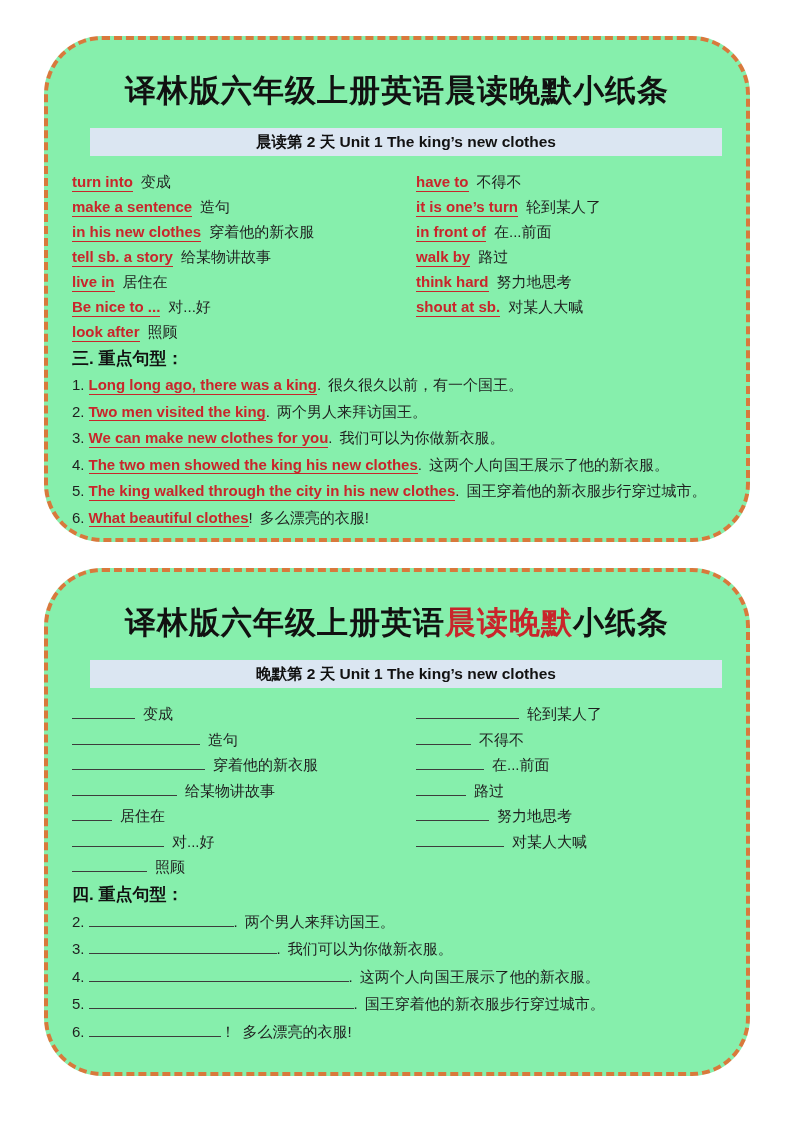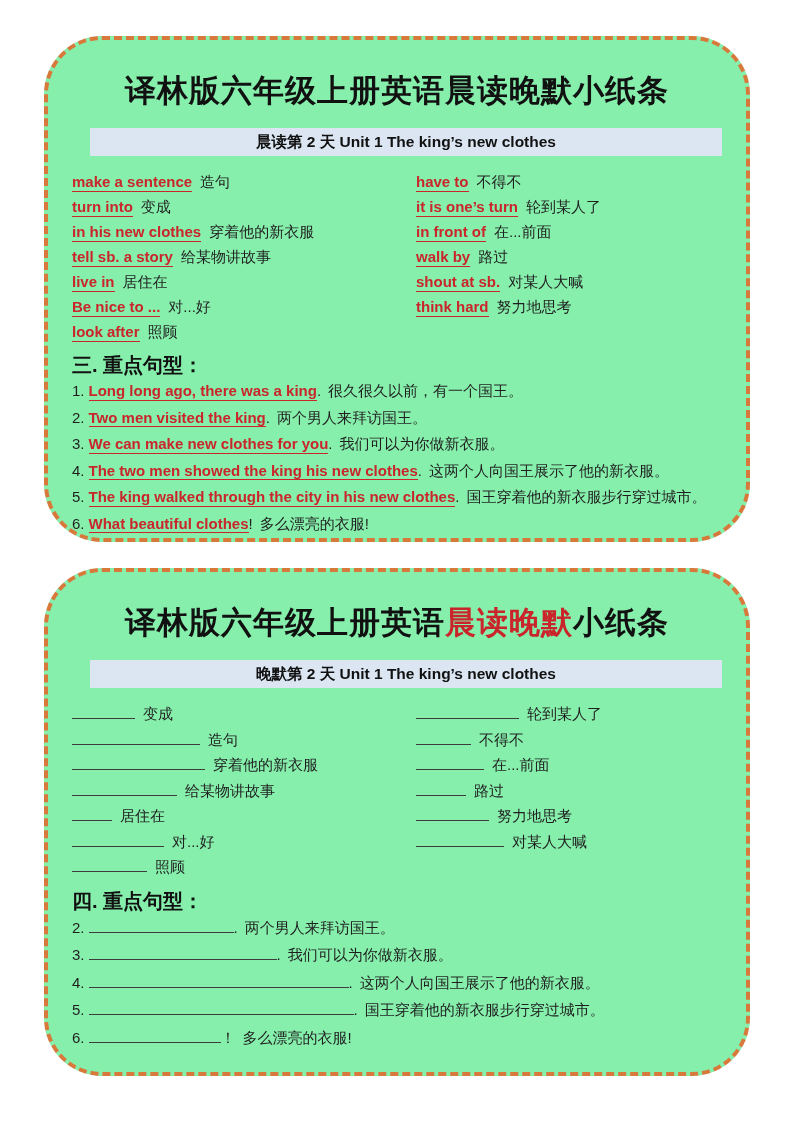--- a/index.html
+++ b/index.html
@@ -49,24 +49,24 @@
   .phrase-row { line-height:25px; font-size:15px; white-space:nowrap; }
   .en {
     color:#c9252b;
     font-weight:bold;
     border-bottom:1.5px solid #c9252b;
     padding-bottom:0.5px;
   }
   .zh { color:#1f1f1f; margin-left:8px; }
 
   .section-heading {
-    font-size:20px;
+    font-size:17px;
     font-weight:bold;
     line-height:26px;
-    margin-top:8px;
+    margin-top:2px;
     padding-left:2px;
     color:#111111;
   }
 
   .sentence-row { line-height:26.5px; font-size:15px; white-space:nowrap; padding-left:2px; }
   .sentence-row .num { color:#1f1f1f; margin-right:4px; }
   .sentence-row .punct { color:#1f1f1f; font-weight:normal; }
   .sentence-row .zh { margin-left:7px; }
 
   .blank {
@@ -83,28 +83,28 @@
 
 <div class="card card-top">
   <h1 class="card-title">译林版六年级上册英语晨读晚默小纸条</h1>
 
   <div class="header-bar">晨读第 2 天  Unit 1 The king’s new clothes</div>
 
   <div class="phrase-columns">
     <div class="col-left">
 
         <div class="phrase-row">
+          <span class="en">turn into</span><span class="zh">变成</span>
+        </div>
+
+        <div class="phrase-row">
           <span class="en">make a sentence</span><span class="zh">造句</span>
         </div>
 
         <div class="phrase-row">
-          <span class="en">turn into</span><span class="zh">变成</span>
-        </div>
-
-        <div class="phrase-row">
           <span class="en">in his new clothes</span><span class="zh">穿着他的新衣服</span>
         </div>
 
         <div class="phrase-row">
           <span class="en">tell sb. a story</span><span class="zh">给某物讲故事</span>
         </div>
 
         <div class="phrase-row">
           <span class="en">live in</span><span class="zh">居住在</span>
         </div>
@@ -130,25 +130,25 @@
 
         <div class="phrase-row">
           <span class="en">in front of</span><span class="zh">在...前面</span>
         </div>
 
         <div class="phrase-row">
           <span class="en">walk by</span><span class="zh">路过</span>
         </div>
 
         <div class="phrase-row">
+          <span class="en">think hard</span><span class="zh">努力地思考</span>
+        </div>
+
+        <div class="phrase-row">
           <span class="en">shout at sb.</span><span class="zh">对某人大喊</span>
-        </div>
-
-        <div class="phrase-row">
-          <span class="en">think hard</span><span class="zh">努力地思考</span>
         </div>
 
     </div>
   </div>
 
   <div class="section-heading">三. 重点句型：</div>
 
   <div>
 
       <div class="sentence-row">

